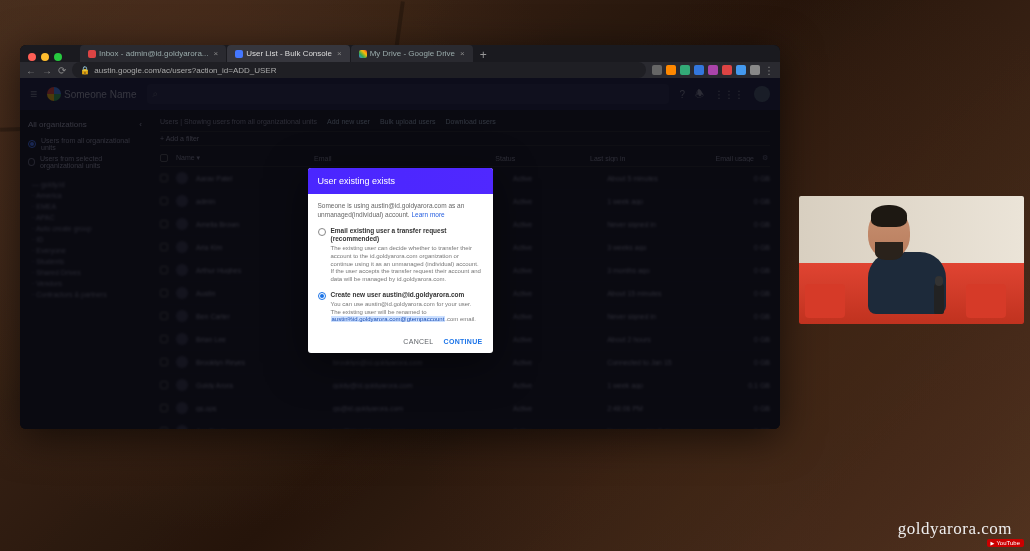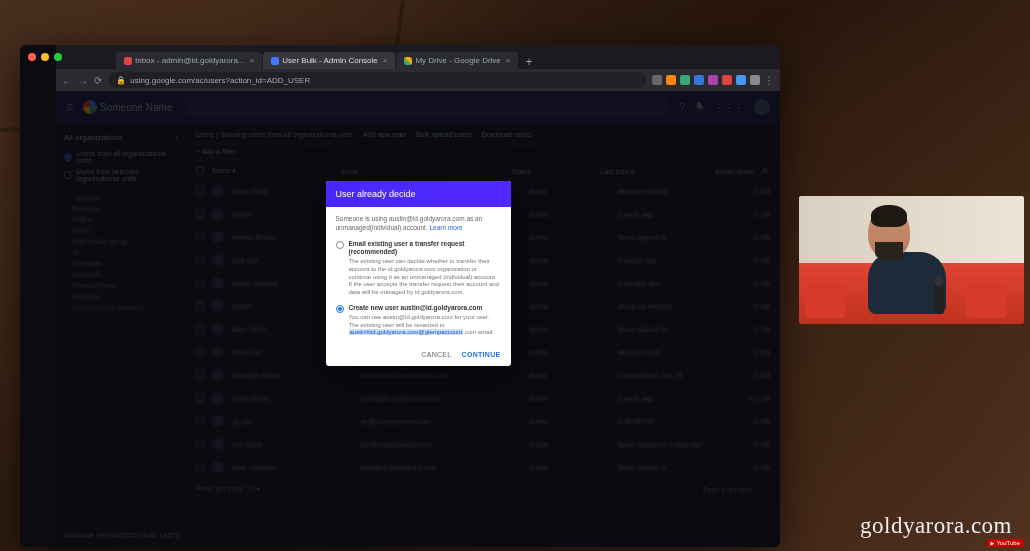--- a/index.html
+++ b/index.html
@@ -6,26 +6,26 @@
   body { width:1030px; height:551px; overflow:hidden; background:#3b2a20; position:relative; }
   .bg-texture { position:absolute; inset:0; background:
       radial-gradient(circle at 20% 30%, rgba(90,60,40,0.6), transparent 40%),
       radial-gradient(circle at 80% 70%, rgba(70,45,30,0.6), transparent 45%),
       linear-gradient(135deg,#4a3426 0%, #2d1e15 50%, #5a3d2b 100%);
     filter:contrast(1.1);
   }
   .crack { position:absolute; background:rgba(0,0,0,0.25); }
   .crack.c1 { left:0; top:120px; width:450px; height:4px; transform:rotate(-2deg);}
   .crack.c2 { left:380px; top:0; width:4px; height:300px; transform:rotate(8deg);}
-  .watermark { position:absolute; right:18px; bottom:12px; color:#eee; font-family: "Times New Roman", serif; font-size:23px; letter-spacing:0.5px;}
+  .watermark { position:absolute; right:18px; bottom:12px; color:#eee; font-family: "Times New Roman", serif; font-size:17px; letter-spacing:0.5px;}
   .yt-badge { position:absolute; right:6px; bottom:4px; background:#cc0000; color:#fff; font-size:6px; padding:1px 4px; border-radius:2px; display:flex; align-items:center; gap:2px;}
   .yt-badge::before { content:"▶"; font-size:5px; }
 
   
-  .browser { position:absolute; left:20px; top:45px; width:760px; height:502px; background:#0c0c10; border-radius:6px; box-shadow:0 8px 40px rgba(0,0,0,0.6); display:flex; flex-direction:column; overflow:hidden;padding-left:36px;}
+  .browser { position:absolute; left:20px; top:45px; width:760px; height:384px; background:#0c0c10; border-radius:6px; box-shadow:0 8px 40px rgba(0,0,0,0.6); display:flex; flex-direction:column; overflow:hidden;}
   .mac-dots { position:absolute; left:8px; top:8px; display:flex; gap:5px;}
   .mac-dots span{ width:8px; height:8px; border-radius:50%;}
   .mac-dots .r{background:#ff5f56;} .mac-dots .y{background:#ffbd2e;} .mac-dots .g{background:#27c93f;}
   .tabbar { height:24px; background:#1a1a1f; display:flex; align-items:flex-end; padding-left:60px; gap:1px;}
   .tab { background:#2a2a30; color:#9aa; font-size:8px; padding:4px 8px; border-radius:4px 4px 0 0; display:flex; align-items:center; gap:3px; max-width:150px; white-space:nowrap; overflow:hidden;}
   .tab.active { background:#36363d; color:#ddd;}
   .tab .favicon{ width:8px;height:8px;border-radius:2px;}
   .f-red{background:#d44;} .f-blue{background:#47f;} .f-gg{background:linear-gradient(45deg,#4285f4,#34a853,#fbbc05,#ea4335);}
   .tab .x{color:#888;font-size:8px;margin-left:2px;}
   .newtab{ color:#999; font-size:12px; padding:0 6px;}
@@ -123,37 +123,37 @@
     <span class="g"></span>
   </div>
   <div class="tabbar">
     <div class="tab">
         <span class="favicon f-red"></span>
         <span>Inbox - admin@id.goldyarora...</span>
         <span class="x">×</span>
       </div>
     <div class="tab active">
         <span class="favicon f-blue"></span>
-        <span>User Bulk - Admin Console</span>
+        <span>User List - Bulk Console</span>
         <span class="x">×</span>
       </div>
     <div class="tab">
         <span class="favicon f-gg"></span>
         <span>My Drive - Google Drive</span>
         <span class="x">×</span>
       </div>
     <div class="newtab">+</div>
   </div>
   <div class="addrbar">
     <span class="nav-ico">←</span>
     <span class="nav-ico">→</span>
     <span class="nav-ico">⟳</span>
     <div class="url-field">
       <span class="lock">🔒</span>
-      <span class="url-text">using.google.com/ac/users?action_id=ADD_USER</span>
+      <span class="url-text">austin.google.com/ac/users?action_id=ADD_USER</span>
     </div>
     <div class="ext-icons">
       <span class="e1"></span>
       <span class="e2"></span>
       <span class="e3"></span>
       <span class="e4"></span>
       <span class="e5"></span>
       <span class="e6"></span>
       <span class="e7"></span>
       <span class="e8"></span>
@@ -344,21 +344,21 @@
           <span>Rows per page: 20 ▾</span>
           <span>Page 1 of many  〈  〉</span>
         </div>
       </div>
     </div>
 
     <div class="overlay-dim"></div>
 
     <div class="modal-wrap">
       <div class="modal">
-        <div class="modal-h">User already decide</div>
+        <div class="modal-h">User existing exists</div>
         <div class="modal-b">
           <div class="modal-sub">
             <span>Someone is using austin@id.goldyarora.com as an unmanaged(individual) account. </span><a href="#">Learn more</a>
           </div>
           <div class="opt">
             <span class="opt-radio"></span>
             <div class="opt-body">
               <div class="opt-title">Email existing user a transfer request (recommended)</div>
               <div class="opt-desc">The existing user can decide whether to transfer their account to the id.goldyarora.com organization or continue using it as an unmanaged (individual) account. If the user accepts the transfer request their account and data will be managed by id.goldyarora.com.</div>
             </div>

